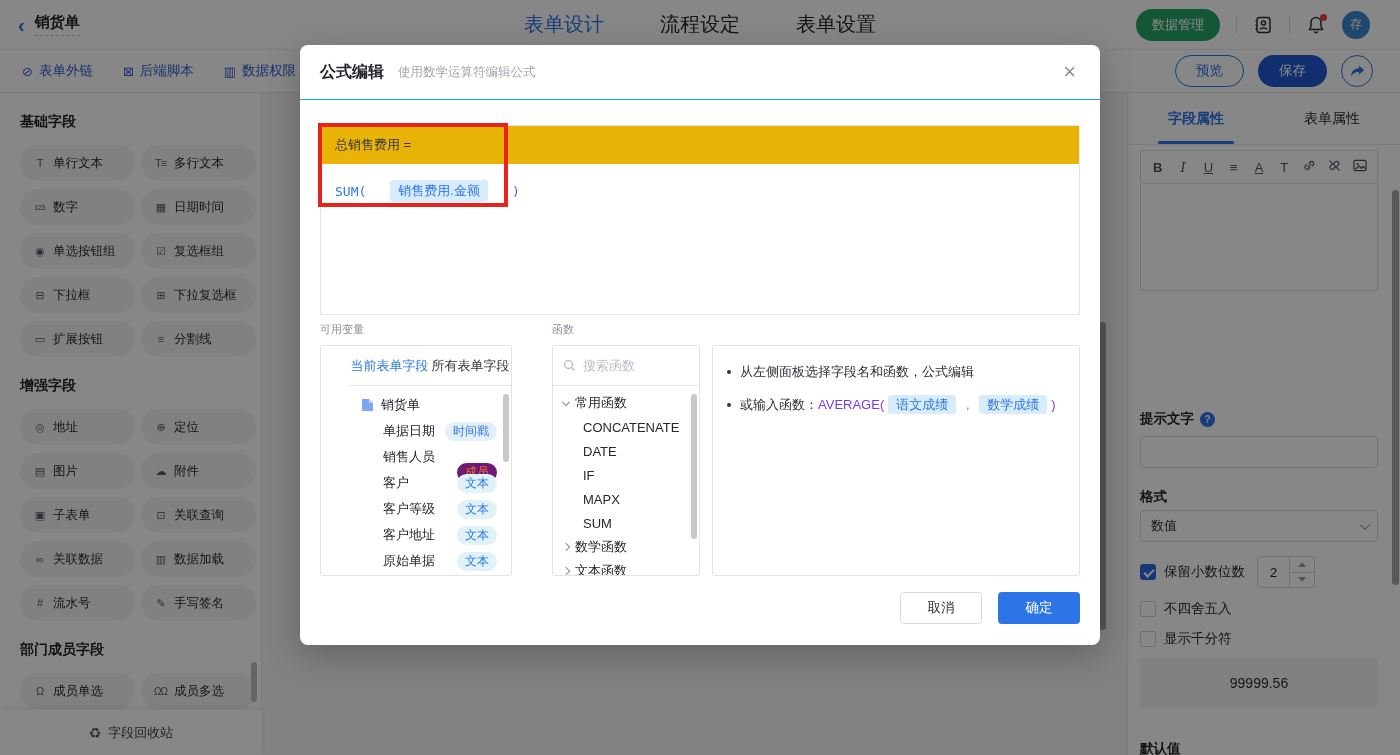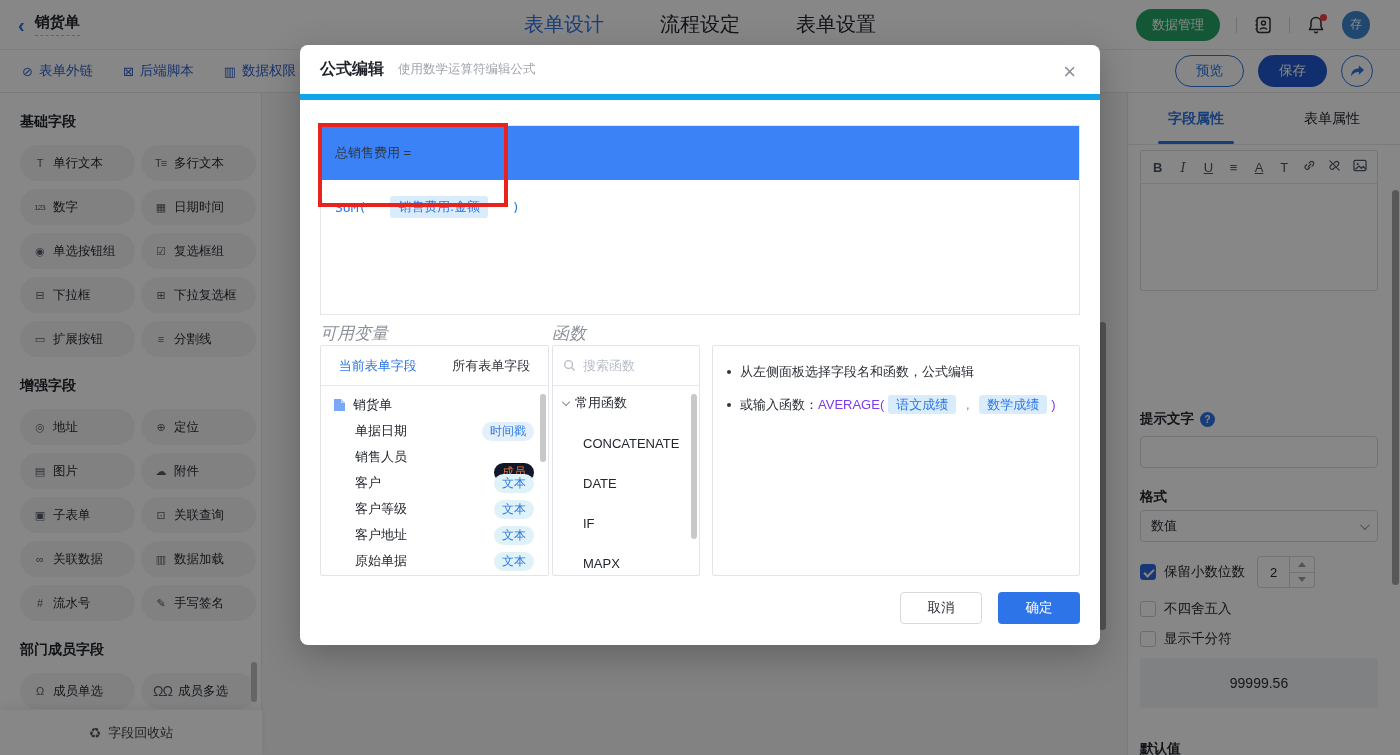--- a/index.html
+++ b/index.html
@@ -75,45 +75,45 @@
   .stepper .arrows { display:flex; flex-direction:column; width:24px; }
   .stepper .arr { flex:1; display:flex; align-items:center; justify-content:center; cursor:pointer; }
   .stepper .arr + .arr { border-top:1px solid #d9d9d9; }
   .tri-up { width:0; height:0; border-left:4px solid transparent; border-right:4px solid transparent; border-bottom:5px solid #9aa0a8; }
   .tri-dn { width:0; height:0; border-left:4px solid transparent; border-right:4px solid transparent; border-top:5px solid #9aa0a8; }
   .preview-box { position:absolute; left:12px; right:22px; height:50px; background:#f2f3f5; border-radius:3px; display:flex; align-items:center; justify-content:center; font-size:14px; color:#2a2e34; }
 
   
   .overlay { position:absolute; inset:0; background:rgba(0,0,0,0.47); z-index:10; }
   .modal { position:absolute; left:300px; top:45px; width:800px; height:600px; background:#fff; border-radius:8px; box-shadow:0 10px 34px rgba(0,0,0,0.25); z-index:20; }
-  .m-header { height:55px; border-bottom:6px solid #0ea5e9; display:flex; align-items:center; padding:0 20px; gap:14px; }
+  .m-header { height:55px; border-bottom:1px solid #0ea5e9; display:flex; align-items:center; padding:0 20px; gap:14px; }
   .m-title { font-size:16px; font-weight:bold; color:#1f2329; }
   .m-sub { font-size:12.5px; color:#a0a4ab; }
   .m-close { position:absolute; right:24px; top:16px; font-size:22px; color:#8a8f98; cursor:pointer; line-height:1; }
   .f-editor { position:absolute; left:20px; top:80px; width:760px; height:190px; border:1px solid #e4e6e9; background:#fff; }
-  .f-strip { height:54px; background:#3b82f6; display:flex; align-items:center; padding:12px 14px; font-size:13px; color:#32363c; }
+  .f-strip { height:38px; background:#eab308; display:flex; align-items:center; padding:12px 14px; font-size:13px; color:#32363c; }
   .f-code { padding:16px 14px; font-size:13px; color:#2d77e5; display:flex; align-items:center; gap:20px; font-family:"DejaVu Sans Mono",monospace; }
   .chip { background:#d9ecfb; color:#2d77e5; border-radius:3px; padding:2px 8px; margin:0 4px; font-family:"Liberation Sans",sans-serif; font-size:13px; cursor:pointer; }
-  .m-sec-label { position:absolute; font-size:17px; color:#8a9099;font-style:italic; }
+  .m-sec-label { position:absolute; font-size:11px; color:#8a9099; }
   .panel { position:absolute; top:300px; height:231px; border:1px solid #e2e4e7; border-radius:2px; background:#fff; overflow:hidden; }
   .var-tabs { height:40px; border-bottom:1px solid #e6e8eb; display:flex; }
   .var-tab { flex:1; display:flex; align-items:center; justify-content:center; font-size:13px; color:#32363c; cursor:pointer; }
   .var-tab.active { color:#2d77e5; }
   .tree-row { height:26px; display:flex; align-items:center; font-size:13px; color:#23272e; padding-left:12px; cursor:pointer; }
   .tree-row .doc-ic { margin-right:7px; display:flex; }
   .field-row { height:26px; display:flex; align-items:center; justify-content:space-between; padding-left:34px; padding-right:14px; font-size:13px; color:#23272e; cursor:pointer; }
   .tag { font-size:12px; border-radius:10px; padding:1px 8px; }
   .tag.time { color:#2d77e5; background:#e3f0fc; }
-  .tag.member { color:#f77234; background:#0f172a;margin-top:31px; }
+  .tag.member { color:#f77234; background:#701a75;margin-top:31px; }
   .tag.text { color:#2d77e5; background:#dff2f8; }
   .fn-search { height:40px; border-bottom:1px solid #e6e8eb; display:flex; align-items:center; gap:7px; padding:0 10px; }
   .fn-search input { border:none; outline:none; width:100px; font-size:13px; color:#32363c; font-family:inherit; }
   .fn-search input::placeholder { color:#b9bec7; }
   .fn-row { height:24px; display:flex; align-items:center; gap:6px; padding-left:10px; font-size:13px; color:#23272e; cursor:pointer; }
-  .fn-item { padding-left:30px;margin-top:16px; }
+  .fn-item { padding-left:30px; }
   .c-dn { width:6px; height:6px; border-right:1.5px solid #8a9099; border-bottom:1.5px solid #8a9099; transform:rotate(45deg); margin-top:-3px; }
   .c-rt { width:6px; height:6px; border-right:1.5px solid #8a9099; border-bottom:1.5px solid #8a9099; transform:rotate(-45deg); }
   .tips { padding:16px 14px; }
   .tip-line { display:flex; align-items:flex-start; gap:9px; font-size:13px; color:#2a2e34; margin-bottom:13px; line-height:20px; flex-wrap:wrap; }
   .dot { width:4px; height:4px; border-radius:50%; background:#32363c; margin-top:8px; flex:0 0 auto; }
   .fn-purple { color:#7c3aed; }
   .tip-comma { color:#8a9099; margin:0 1px; }
   .m-footer { position:absolute; right:20px; bottom:21px; display:flex; gap:16px; }
   .btn-cancel { width:82px; height:32px; border:1px solid #d9d9d9; border-radius:4px; background:#fff; font-size:13.5px; color:#32363c; cursor:pointer; }
   .btn-ok { width:82px; height:32px; border:none; border-radius:4px; background:#2d74e8; font-size:13.5px; color:#fff; cursor:pointer; }
@@ -276,21 +276,21 @@
         </div>
     </div>
 
     <div class="sec-title">部门成员字段</div>
     <div class="pill-grid">
       <div class="pill">
           <span class="ic">Ω</span>
           <span>成员单选</span>
         </div>
       <div class="pill">
-          <span class="ic" style="font-size:14px">ΩΩ</span>
+          <span class="ic" style="font-size:10px">ΩΩ</span>
           <span>成员多选</span>
         </div>
       <div class="pill ghost"></div>
       <div class="pill ghost"></div>
     </div>
   </div>
   <div class="recycle-bar">
     <span style="font-size:14px;color:#565d66">♻</span>
     <span>字段回收站</span>
   </div>
@@ -406,21 +406,21 @@
       <div class="f-code">
         <span>SUM(</span>
         <span class="chip">销售费用.金额</span>
         <span>)</span>
       </div>
     </div>
 
     <div class="m-sec-label" style="left:20px;top:277px;">可用变量</div>
     <div class="m-sec-label" style="left:252px;top:277px;">函数</div>
 
-    <div class="panel" style="left:20px;width:229px;">
+    <div class="panel" style="left:20px;width:192px;padding-left:28px;">
       <div class="var-tabs">
         <div class="var-tab active">当前表单字段</div>
         <div class="var-tab">所有表单字段</div>
       </div>
       <div style="padding-top:6px;">
         <div class="tree-row">
           <span class="doc-ic">
               <svg width="13" height="14" viewBox="0 0 13 14">
                 <path d="M1 1h7l4 4v8H1z" fill="#7aa8f5"></path>
                 <path d="M8 1l4 4H8z" fill="#bcd3fa"></path>

